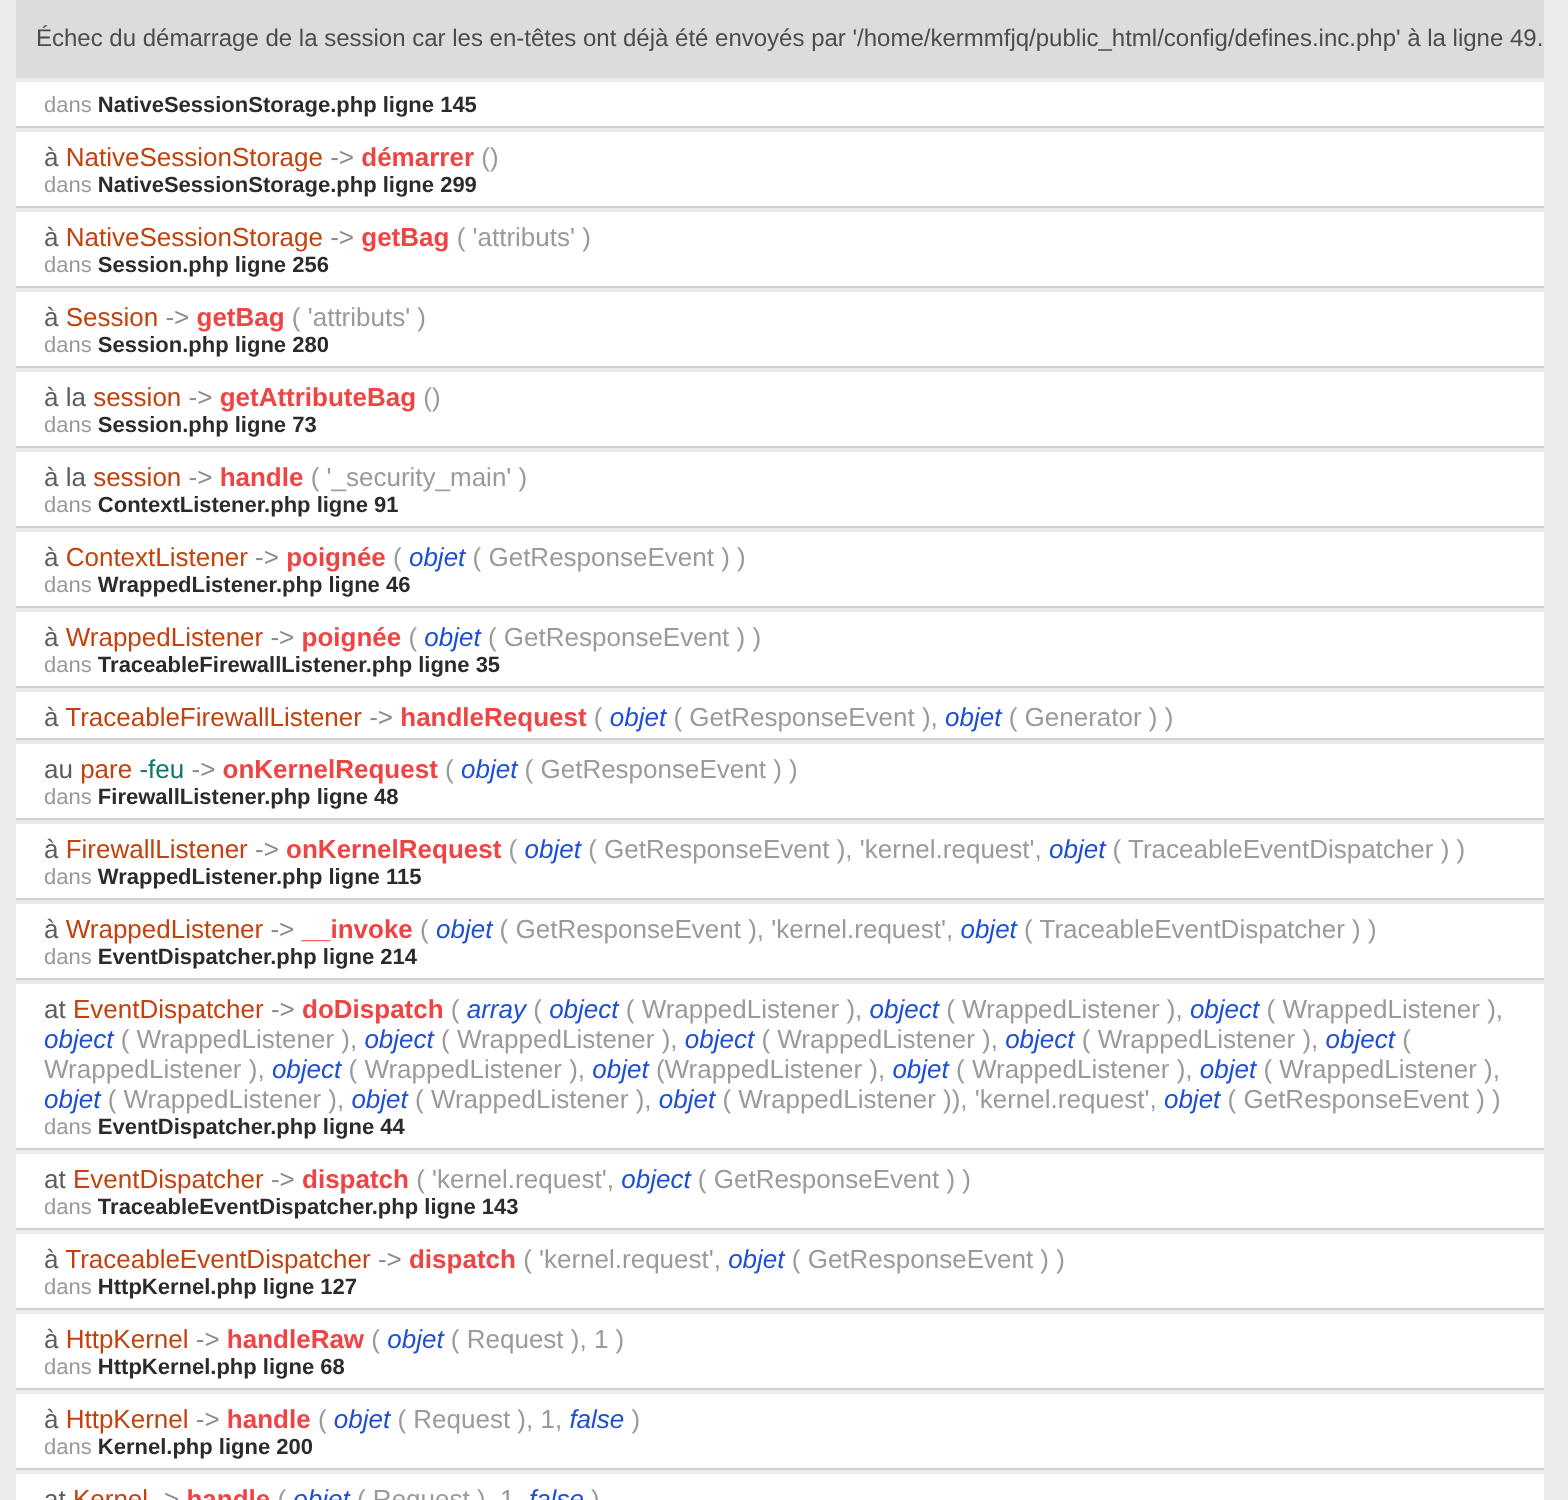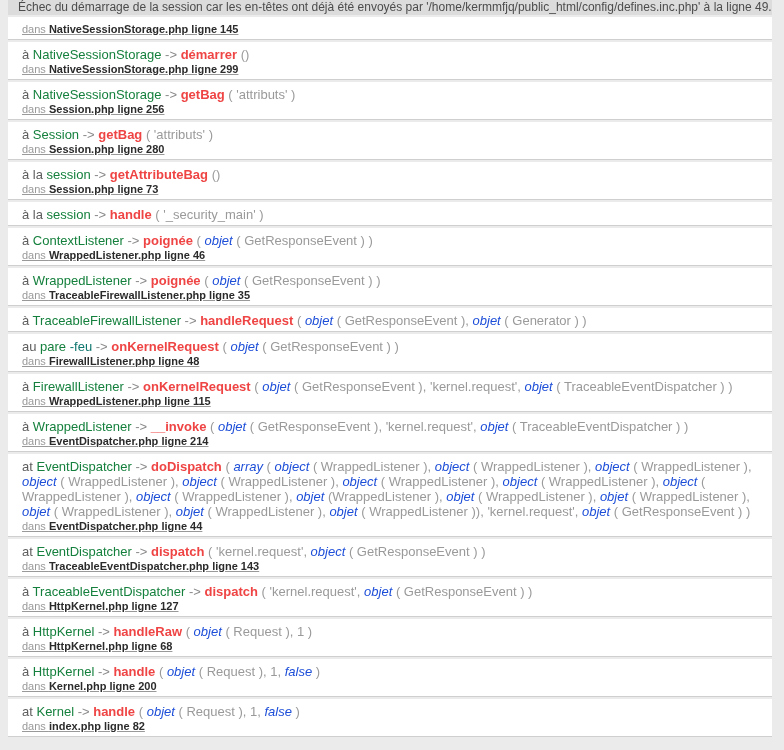--- a/index.html
+++ b/index.html
@@ -5,41 +5,41 @@
   html,body{margin:0;padding:0}
   body{
     width:784px;height:750px;overflow:hidden;
     background:#ebebeb;
     font-family:"Liberation Sans", sans-serif;
   }
   .wrap{margin-left:8px;width:764px}
   .banner{
     background:#dcdcdc;color:#4c4c4c;
     font-size:12px;line-height:14px;height:15px;
-    padding:0 10px;overflow:hidden;white-space:nowrap;
+    padding:12px 10px;overflow:hidden;white-space:nowrap;
   }
   .row{
     background:#ffffff;
     border-bottom:1px solid #cfcfcf;
     margin-bottom:2px;
     padding:5px 14px 3px 14px;
   }
   .row:first-of-type{margin-top:2px}
   .call{
     font-size:13px;line-height:15px;color:#999;
   }
   .call .prefix{color:#5d5d5d}
-  .call .cls{color:#15803d}
+  .call .cls{color:#c2410c}
   .call .clssuffix{color:#0f766e}
   .call .arrow{color:#8a8a8a}
   .call .method{color:#ef4444;font-weight:bold}
   .call .args{color:#9a9a9a}
   .call .args i{color:#1d4ed8}
   .loc{
-    font-size:11px;line-height:13px;color:#999;margin-top:1px;text-decoration:underline;
+    font-size:11px;line-height:13px;color:#999;margin-top:1px;
   }
   .loc b{color:#2b2b2b;font-weight:bold}
 </style>
 </head>
 <body>
 
 <div class="wrap">
   <div class="banner">
     <span>Échec du démarrage de la session car les en-têtes ont déjà été envoyés par '/home/kermmfjq/public_html/config/defines.inc.php' à la ligne 49.</span>
   </div>
@@ -58,20 +58,21 @@
       <div class="row">
         <div class="call"><span class="prefix">à </span><span class="cls">Session</span><span class="arrow"> -&gt; </span><span class="method">getBag</span><span class="args"> ( 'attributs' )</span></div>
         <div class="loc"><span>dans </span><b>Session.php ligne 280</b></div>
       </div>
       <div class="row">
         <div class="call"><span class="prefix">à la </span><span class="cls">session</span><span class="arrow"> -&gt; </span><span class="method">getAttributeBag</span><span class="args"> ()</span></div>
         <div class="loc"><span>dans </span><b>Session.php ligne 73</b></div>
       </div>
       <div class="row">
         <div class="call"><span class="prefix">à la </span><span class="cls">session</span><span class="arrow"> -&gt; </span><span class="method">handle</span><span class="args"> ( '_security_main' )</span></div>
+        <div class="loc"><span>dans </span><b>ContextListener.php ligne 91</b></div>
       </div>
       <div class="row">
         <div class="call"><span class="prefix">à </span><span class="cls">ContextListener</span><span class="arrow"> -&gt; </span><span class="method">poignée</span><span class="args"> ( <i>objet</i> ( GetResponseEvent ) )</span></div>
         <div class="loc"><span>dans </span><b>WrappedListener.php ligne 46</b></div>
       </div>
       <div class="row">
         <div class="call"><span class="prefix">à </span><span class="cls">WrappedListener</span><span class="arrow"> -&gt; </span><span class="method">poignée</span><span class="args"> ( <i>objet</i> ( GetResponseEvent ) )</span></div>
         <div class="loc"><span>dans </span><b>TraceableFirewallListener.php ligne 35</b></div>
       </div>
       <div class="row">

